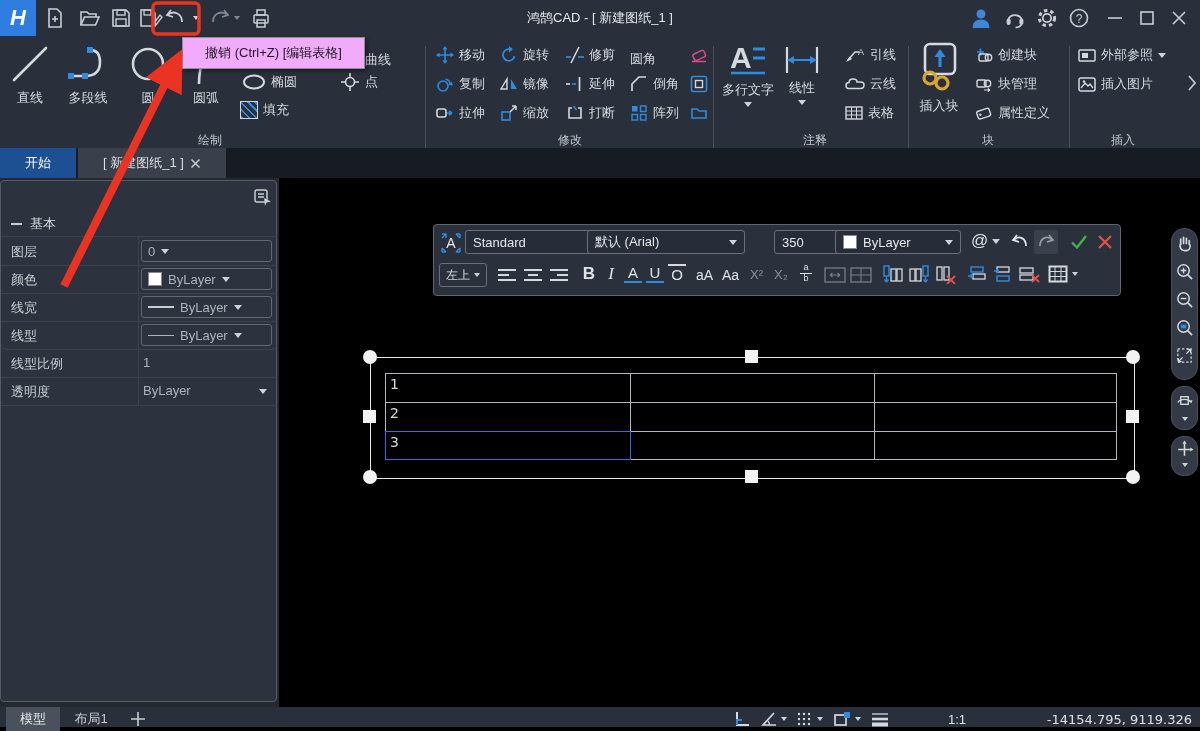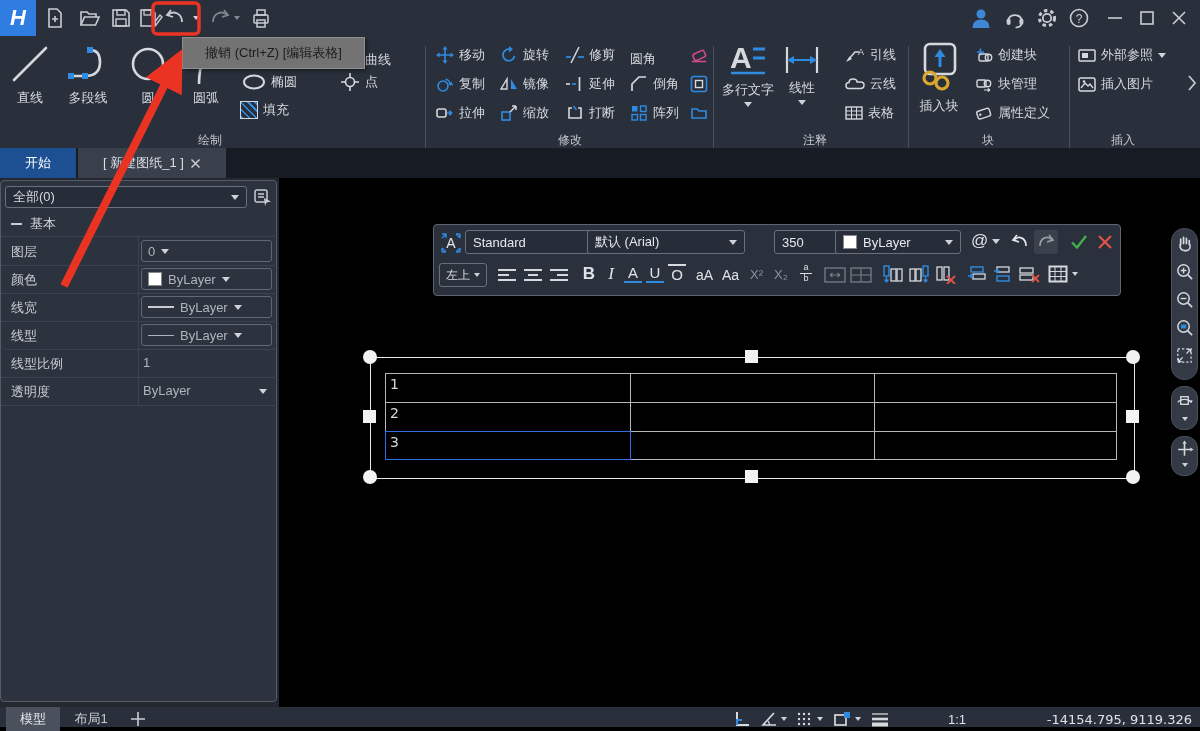--- a/index.html
+++ b/index.html
@@ -17,21 +17,21 @@
   .rbig{position:absolute;display:flex;flex-direction:column;align-items:center;gap:3px;color:#d5d9de;}
   .combo{position:absolute;display:flex;align-items:center;gap:6px;background:#272d38;border:1px solid #6a707b;border-radius:3px;height:24px;box-sizing:border-box;padding:0 7px;color:#e4e7eb;}
   .combo .grow{flex:1;overflow:hidden;white-space:nowrap;}
   .swatch{width:14px;height:14px;background:#fff;border:1px solid #888;box-sizing:border-box;}
   .prow{position:absolute;left:0;width:276px;height:28px;border-bottom:1px solid #3d434e;}
   .plabel{position:absolute;left:10px;top:6px;color:#c9cdd3;}
   .pcombo{position:absolute;left:140px;top:3px;width:131px;height:22px;border:1px solid #626872;border-radius:3px;display:flex;align-items:center;gap:6px;padding:0 6px;box-sizing:border-box;color:#aeb4bc;}
   .tbtn{display:inline-flex;align-items:center;justify-content:center;}
   .ttl-ic{display:inline-flex;align-items:center;justify-content:center;width:30px;height:30px;}
   .fmt-letter{position:absolute;top:3px;font-size:15px;color:#dfe2e6;width:18px;text-align:center;}
-  .tooltip{position:absolute;left:182px;top:37px;width:181px;height:30px;background:#737373;border:1px solid #8f8f8f;color:#1c1c1c;display:flex;align-items:center;justify-content:center;font-size:13px;z-index:60;box-shadow:2px 2px 4px rgba(0,0,0,.45);}
+  .tooltip{position:absolute;left:182px;top:37px;width:181px;height:30px;background:#f0abfc;border:1px solid #8f8f8f;color:#1c1c1c;display:flex;align-items:center;justify-content:center;font-size:13px;z-index:60;box-shadow:2px 2px 4px rgba(0,0,0,.45);}
   .grip-sq{position:absolute;width:13px;height:13px;background:#f2f2f2;}
   .grip-ci{position:absolute;width:14px;height:14px;background:#f2f2f2;border-radius:50%;}
   .cellnum{position:absolute;color:#d8d8d8;font-size:14px;font-family:"DejaVu Sans",sans-serif;}
   svg{display:block;}
   .alignic line{stroke:#d5d9de;stroke-width:2;}
 </style>
 </head>
 <body>
 
 <div id="app">
@@ -84,20 +84,21 @@
     </div>
     <span class="abs caret sm" style="left:234px;top:16px;opacity:.55;"></span>
     <div class="abs ttl-ic" style="left:246px;top:3px;">
       <svg width="22" height="22" viewBox="0 0 22 22">
           <rect x="4" y="8" width="14" height="8" rx="1" fill="none" stroke="#c9cdd3" stroke-width="1.5"></rect>
           <rect x="7" y="3" width="8" height="5" fill="none" stroke="#c9cdd3" stroke-width="1.5"></rect>
           <rect x="7" y="13" width="8" height="7" fill="none" stroke="#c9cdd3" stroke-width="1.5"></rect>
         </svg>
     </div>
 
+    <div class="abs" style="left:400px;top:9px;width:400px;text-align:center;color:#e4e7eb;font-size:13px;">鸿鹄CAD - [ 新建图纸_1 ]</div>
 
     <div class="abs ttl-ic" style="left:966px;top:3px;">
       <svg width="24" height="24" viewBox="0 0 24 24">
           <circle cx="12" cy="8" r="4.5" fill="#3d86d8"></circle>
           <path d="M3.5 22 Q3.5 13.5 12 13.5 Q20.5 13.5 20.5 22 Z" fill="#3d86d8"></path>
         </svg>
     </div>
     <div class="abs ttl-ic" style="left:1000px;top:3px;">
       <svg width="22" height="22" viewBox="0 0 22 22">
           <path d="M4 13 A7.5 7.5 0 0 1 18 13" fill="none" stroke="#c9cdd3" stroke-width="1.8"></path>
@@ -421,24 +422,20 @@
       <svg width="11" height="11" viewBox="0 0 11 11">
           <path d="M1.5 1.5 L9.5 9.5 M9.5 1.5 L1.5 9.5" stroke="#c9cdd3" stroke-width="1.5"></path>
         </svg>
     </div>
   </div>
 
   <div class="abs" style="left:0;top:178px;width:280px;height:529px;background:#232831;"></div>
   <div class="abs" style="left:279px;top:178px;width:921px;height:529px;background:#000;"></div>
 
   <div class="abs" style="left:0;top:180px;width:277px;height:522px;background:#2d333e;border:1px solid #565b64;border-radius:4px;box-sizing:border-box;">
-    <div class="abs flexc" style="left:4px;top:5px;width:242px;height:22px;background:#272d38;border:1px solid #6a707b;border-radius:3px;justify-content:space-between;padding:0 7px;box-sizing:border-box;">
-      <span>全部(0)</span>
-      <span class="caret"></span>
-    </div>
     <div class="abs tbtn" style="left:250px;top:4px;width:24px;height:24px;">
       <svg width="20" height="20" viewBox="0 0 20 20">
           <rect x="2" y="3" width="12" height="12" rx="2" fill="none" stroke="#c9cdd3" stroke-width="1.5"></rect>
           <path d="M5 7 H11 M5 10 H11" stroke="#c9cdd3" stroke-width="1.3"></path>
           <polygon points="11,11 18,14.5 13.5,15.5 12,19" fill="#c9cdd3"></polygon>
         </svg>
     </div>
 
     <div class="abs flexc" style="left:0;top:30px;width:276px;height:26px;border-bottom:1px solid #3d434e;gap:8px;padding-left:10px;box-sizing:border-box;">
       <span style="width:11px;height:2px;background:#c9cdd3;display:inline-block;"></span>

